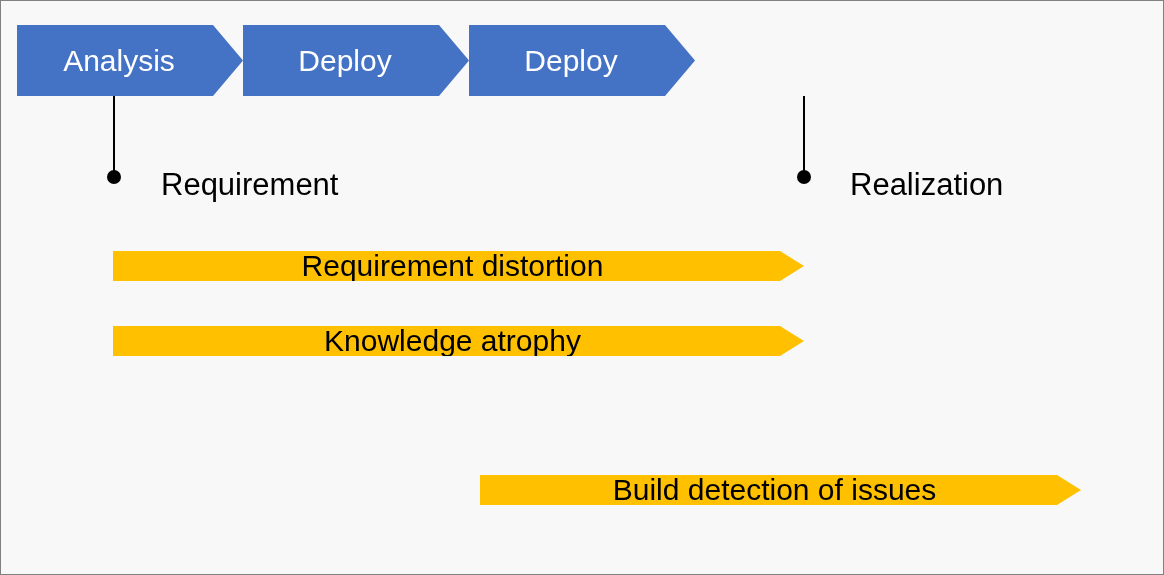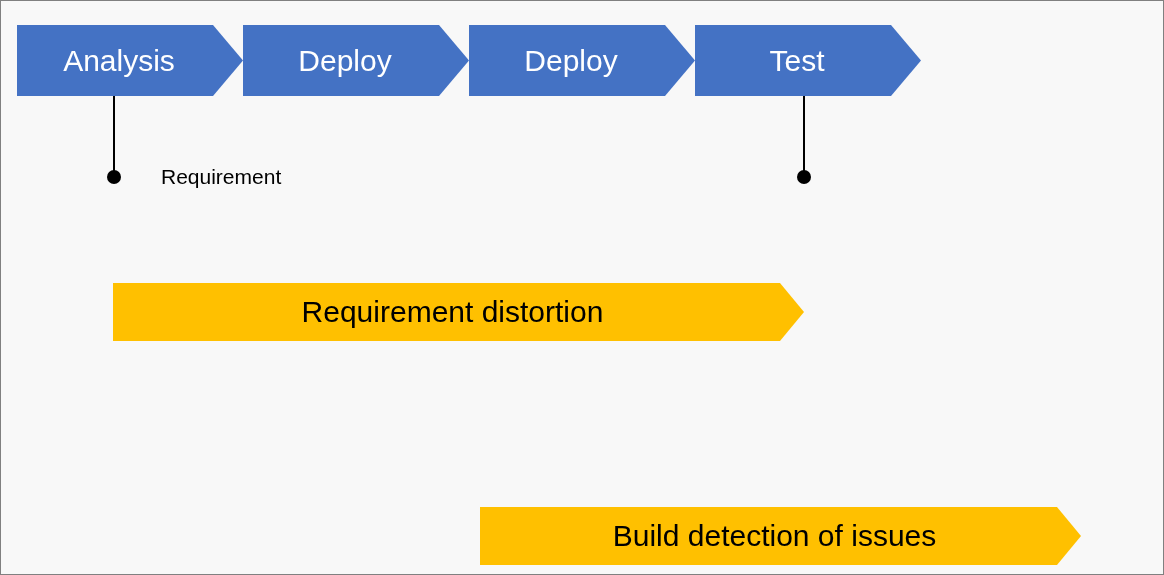--- a/index.html
+++ b/index.html
@@ -49,39 +49,38 @@
   .callout-dot {
     position: absolute;
     top: 169px;
     width: 14px;
     height: 14px;
     border-radius: 50%;
     background: var(--connector, #000000);
   }
   .callout-label {
     position: absolute;
-    top: 158px;
-    font-size: 21px;
+    top: 166px;
+    font-size: 31px;
     color: var(--label-text, #000000);
     white-space: nowrap;
     line-height: 36px;
   }
 
   
   .issue-bar {
     position: absolute;
-    height: 58px;
+    height: 30px;
     background: var(--bar-yellow, #FFC000);
     clip-path: polygon(0 0, calc(100% - 24px) 0, 100% 50%, calc(100% - 24px) 100%, 0 100%);
     display: flex;
     align-items: center;
     justify-content: center;
     padding-right: 12px;
     box-sizing: border-box;
-    margin-top: 32px;
   }
   .issue-label {
     color: var(--bar-text, #000000);
     font-size: 30px;
     white-space: nowrap;
   }
 </style>
 </head>
 <body>
 
@@ -89,31 +88,32 @@
 
   <div class="stage" style="left:16px">
     <span class="stage-label">Analysis</span>
   </div>
   <div class="stage" style="left:242px">
     <span class="stage-label">Deploy</span>
   </div>
   <div class="stage" style="left:468px">
     <span class="stage-label">Deploy</span>
   </div>
-  <div class="stage" style="left:694px">
-    <span class="stage-label">Test</span>
-  </div>
 
   <div class="callout-line" style="left:112px"></div>
   <div class="callout-dot" style="left:106px"></div>
   <div class="callout-label" style="left:160px">Requirement</div>
 
   <div class="callout-line" style="left:802px"></div>
   <div class="callout-dot" style="left:796px"></div>
+  <div class="callout-label" style="left:849px">Realization</div>
 
   <div class="issue-bar" style="left:112px; top:250px; width:691px">
     <span class="issue-label">Requirement distortion</span>
+  </div>
+  <div class="issue-bar" style="left:112px; top:325px; width:691px">
+    <span class="issue-label">Knowledge atrophy</span>
   </div>
   <div class="issue-bar" style="left:479px; top:474px; width:601px">
     <span class="issue-label">Build detection of issues</span>
   </div>
 
 </div>
 
 </body></html>

